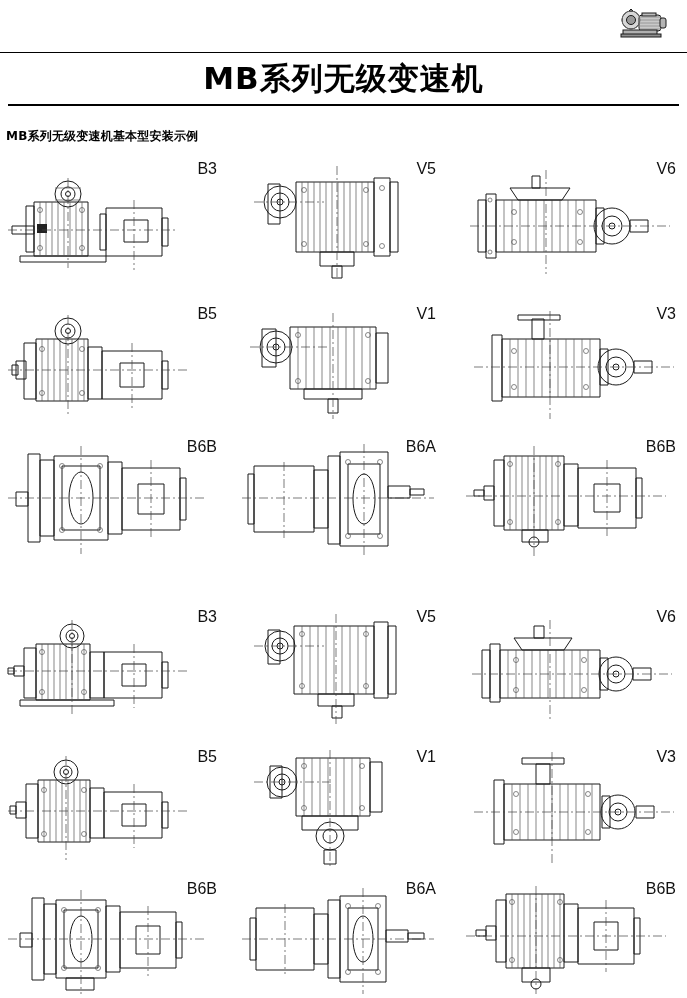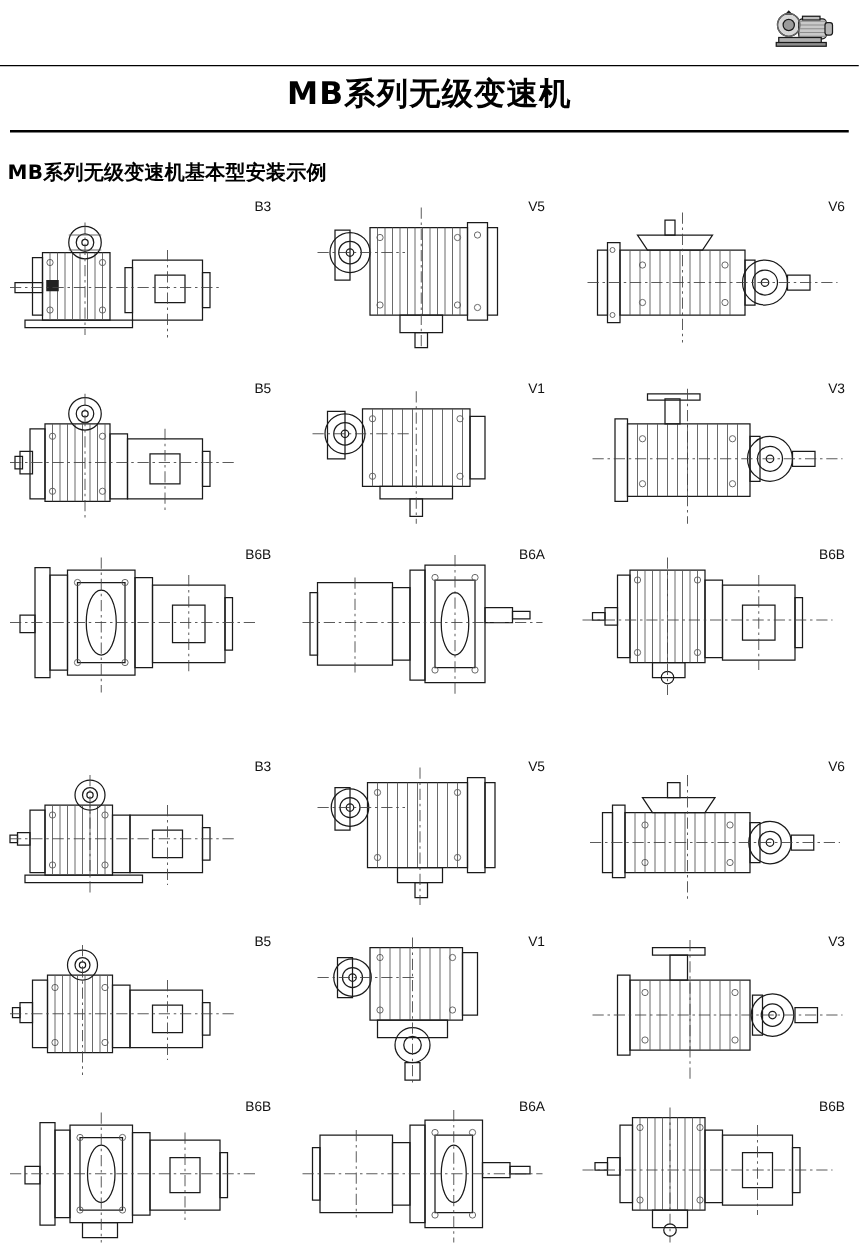--- a/index.html
+++ b/index.html
@@ -45,58 +45,58 @@
   }
 
   .main-title {
     position: absolute;
     top: 58px;
     left: 0;
     right: 0;
     text-align: center;
     font-family: "DejaVu Sans", sans-serif;
     font-weight: bold;
-    font-size: 25px;
+    font-size: 31px;
     letter-spacing: 1px;
   }
   .title-underline {
     position: absolute;
     left: 8px;
     right: 8px;
     top: 104px;
     border-top: 2px solid #000;
   }
 
   
   .section-head {
     position: absolute;
     left: 6px;
     font-family: "DejaVu Sans", sans-serif;
     font-weight: bold;
-    font-size: 16px;
+    font-size: 12px;
     letter-spacing: 0.2px;
   }
   #sec1 { top: 128px; }
   #sec2 { top: 573px; }
 
   
   .grid {
     position: absolute;
     left: 0;
     width: 687px;
   }
   .cell {
     position: absolute;
     box-sizing: border-box;
   }
   .cell .code {
     position: absolute;
     right: 4px;
     top: 0px;
-    font-size: 11px;
+    font-size: 16px;
     font-family: "Liberation Sans", sans-serif;
     color: #111;
   }
   .draw {
     position: absolute;
     left: 0;
     top: 0;
     width: 100%;
     height: 100%;
   }

